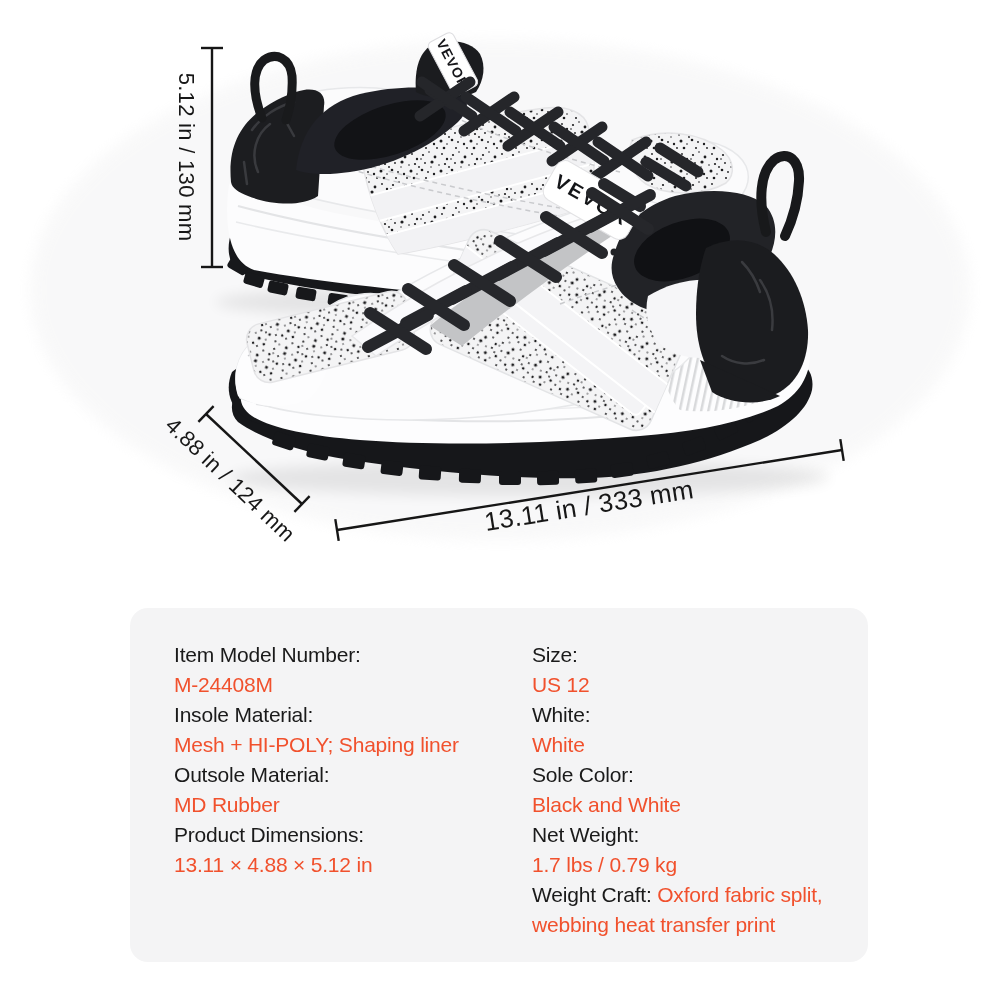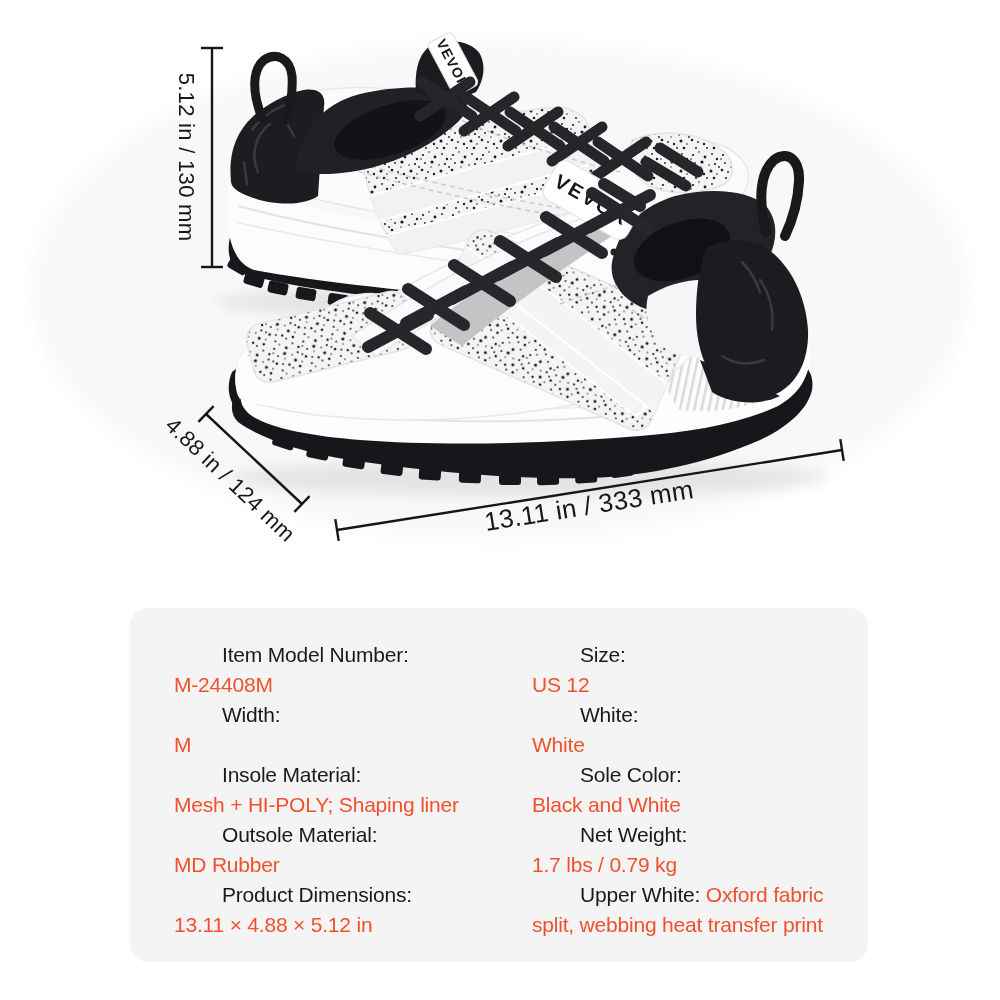--- a/index.html
+++ b/index.html
@@ -19,21 +19,21 @@
   .dim-w{left:230px;top:480px;transform:translate(-50%,-50%) rotate(43.5deg);}
   .dim-l{left:589px;top:506px;font-size:26px;transform:translate(-50%,-50%) rotate(-9deg);}
   .spec-card{
     position:absolute;left:130px;top:608px;width:738px;height:354px;
     background:#f4f4f5;border-radius:18px;box-sizing:border-box;
     padding:32px 20px 0 44px;display:flex;
   }
   .col-left{width:358px;flex:0 0 auto;}
   .col-right{flex:1;}
   .spec-row{font-size:21px;line-height:30px;letter-spacing:-.2px;}
-  .spec-label{display:block;color:#1a1a1a;font-weight:400;margin-left:48px;}
+  .spec-label{display:block;color:#1a1a1a;font-weight:400;}
   .spec-value{display:block;color:#f1512d;font-weight:400;}
   .spec-row.inline .spec-label,
   .spec-row.inline .spec-value{display:inline;}
 </style>
 </head>
 <body>
 
 <div class="photo-area">
   <svg width="1000" height="580" viewBox="0 0 1000 580">
     <defs>
@@ -306,24 +306,20 @@
   <div class="dim dim-l">13.11 in / 333 mm</div>
 </div>
 
 <div class="spec-card">
   <div class="col-left">
     <div class="spec-row">
       <span class="spec-label">Item Model Number:</span>
       <span class="spec-value">M-24408M</span>
     </div>
     <div class="spec-row">
-      <span class="spec-label">Width:</span>
-      <span class="spec-value">M</span>
-    </div>
-    <div class="spec-row">
       <span class="spec-label">Insole Material:</span>
       <span class="spec-value">Mesh + HI-POLY; Shaping liner</span>
     </div>
     <div class="spec-row">
       <span class="spec-label">Outsole Material:</span>
       <span class="spec-value">MD Rubber</span>
     </div>
     <div class="spec-row">
       <span class="spec-label">Product Dimensions:</span>
       <span class="spec-value">13.11 × 4.88 × 5.12 in</span>
@@ -340,17 +336,17 @@
     </div>
     <div class="spec-row">
       <span class="spec-label">Sole Color:</span>
       <span class="spec-value">Black and White</span>
     </div>
     <div class="spec-row">
       <span class="spec-label">Net Weight:</span>
       <span class="spec-value">1.7 lbs / 0.79 kg</span>
     </div>
     <div class="spec-row inline">
-      <span class="spec-label">Upper White: </span>
+      <span class="spec-label">Weight Craft: </span>
       <span class="spec-value">Oxford fabric split, webbing heat transfer print</span>
     </div>
   </div>
 </div>
 
 </body></html>

